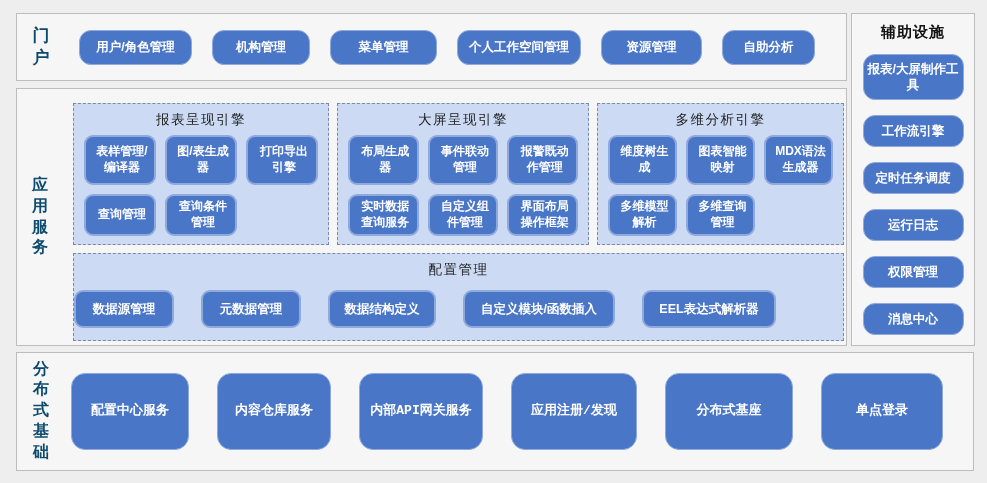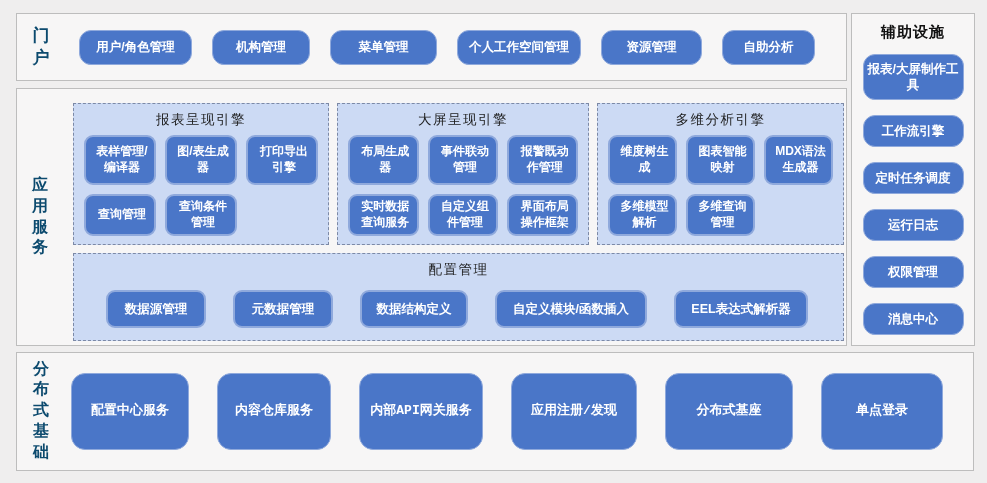--- a/index.html
+++ b/index.html
@@ -39,21 +39,21 @@
     background:var(--panel-bg,#ccdaf4);
     border:1px dashed var(--panel-dash,#7c89a6);
   }
   .panel-title{text-align:center;font-size:13.5px;color:#1c1c1c;padding:7px 0 6px;letter-spacing:1.5px;}
   .panel-e1{left:56px;top:14px;width:256px;height:142px;}
   .panel-e2{left:320px;top:14px;width:252px;height:142px;}
   .panel-e3{left:580px;top:14px;width:247px;height:142px;}
   .engine-grid{display:grid;grid-template-columns:repeat(3,1fr);grid-template-rows:50px 42px;gap:9px;padding:0 10px;}
   .engine-grid .btn{font-size:12px;border-radius:9px;border-width:2px;padding-left:8px;}
   .panel-config{left:56px;top:164px;width:771px;height:88px;}
-  .config-row{display:flex;gap:27px;padding-left:32px;align-items:flex-end;margin-top:5px;}
+  .config-row{display:flex;gap:27px;align-items:flex-end;margin-top:5px;}
   .config-row .btn{height:38px;border-width:2px;border-radius:9px;}
   
   .sec-foundation{left:16px;top:352px;width:958px;height:119px;display:flex;align-items:center;padding-left:14px;font-family:Liberation Mono, monospace;}
   .foundation-buttons{display:flex;gap:28px;margin-left:20px;align-items:center;}
   .foundation-buttons .btn{height:77px;border-radius:14px;font-size:13px;}
   
   .sec-aux{left:851px;top:13px;width:124px;height:333px;display:flex;flex-direction:column;align-items:center;padding-top:9px;}
   .aux-title{font-weight:bold;font-size:15px;letter-spacing:1px;margin-bottom:12px;color:#111;}
   .aux-buttons{display:flex;flex-direction:column;gap:15px;align-items:center;}
   .aux-buttons .btn{width:101px;min-height:32px;font-size:12.5px;}

